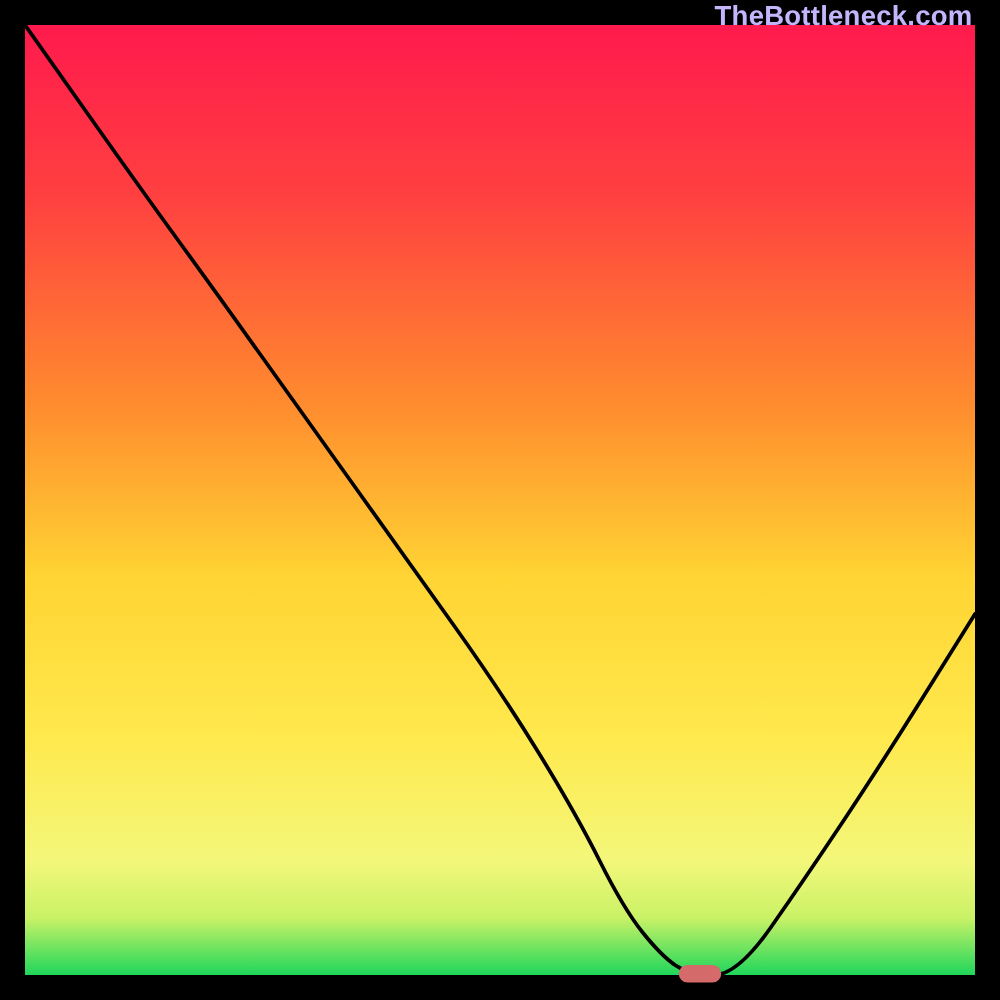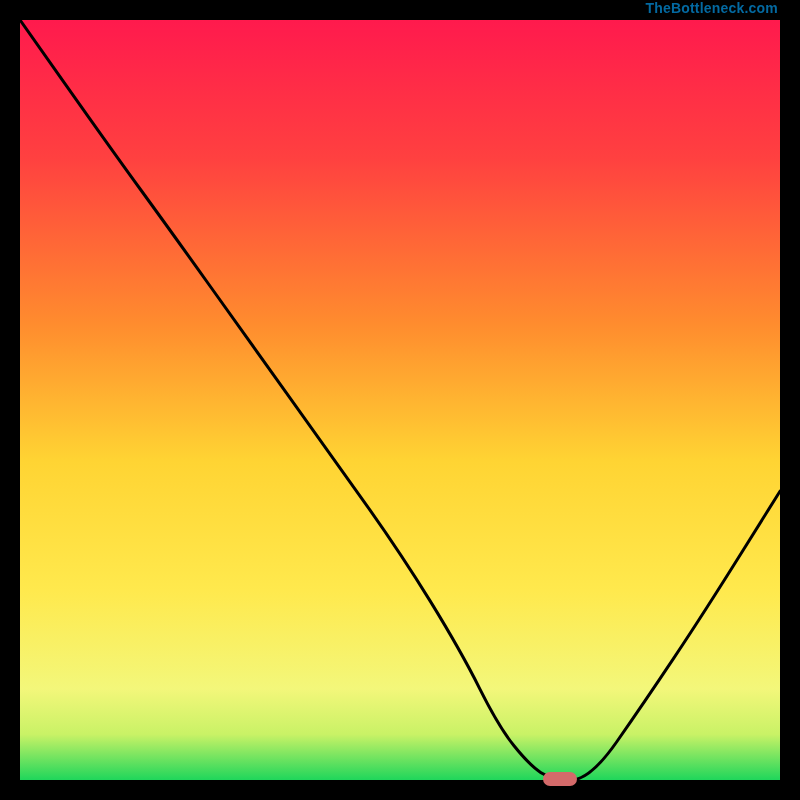--- a/index.html
+++ b/index.html
@@ -23,23 +23,23 @@
     left: 0;
     top: 0;
     width: 760px;
     height: 760px;
   }
   .watermark {
     position: absolute;
     top: 0px;
     right: 22px;
     font-family: Arial, Helvetica, sans-serif;
-    font-size: 14px;
+    font-size: 22px;
     font-weight: 600;
-    color: #0369a1;
+    color: #c4b5fd;
     letter-spacing: 0.2px;
   }
   .marker {
     position: absolute;
     width: 34px;
     height: 14px;
     border-radius: 7px;
     background: #d46a6a;
   }
   svg.curve {

